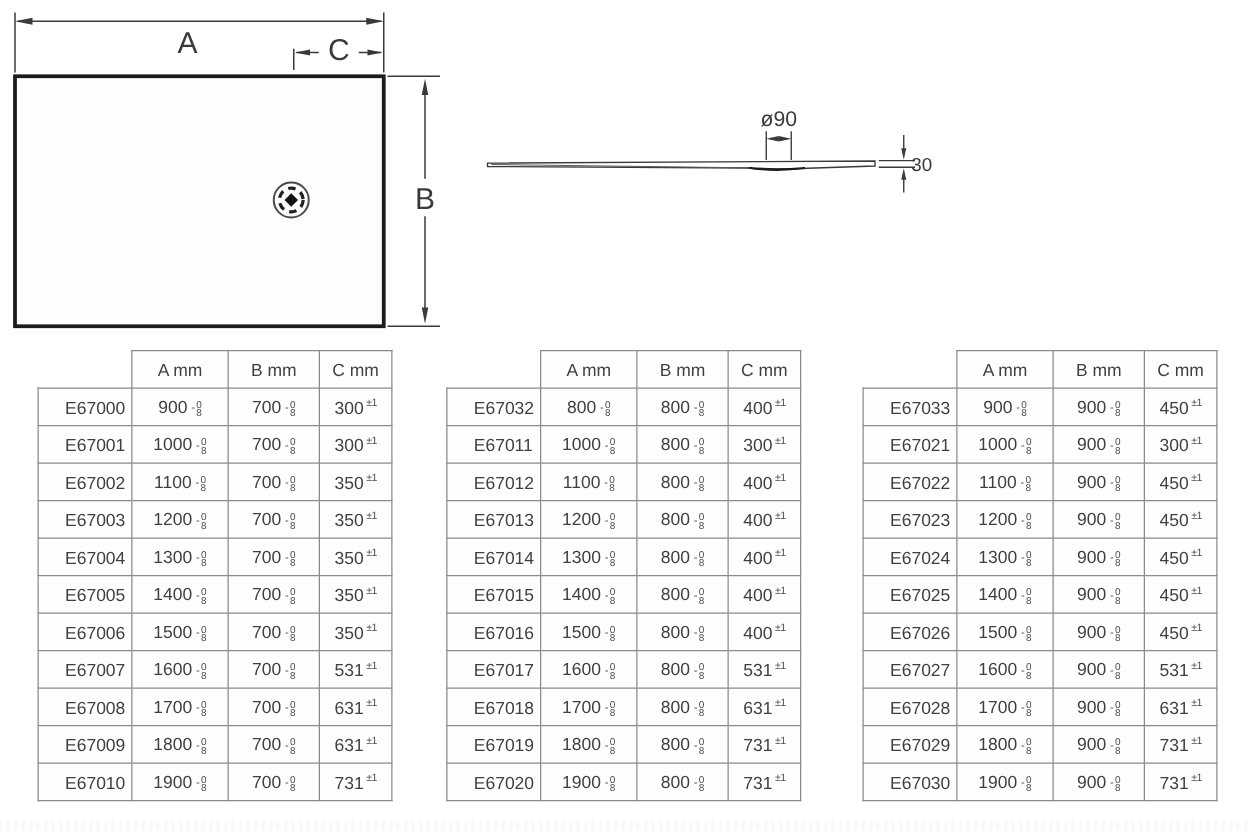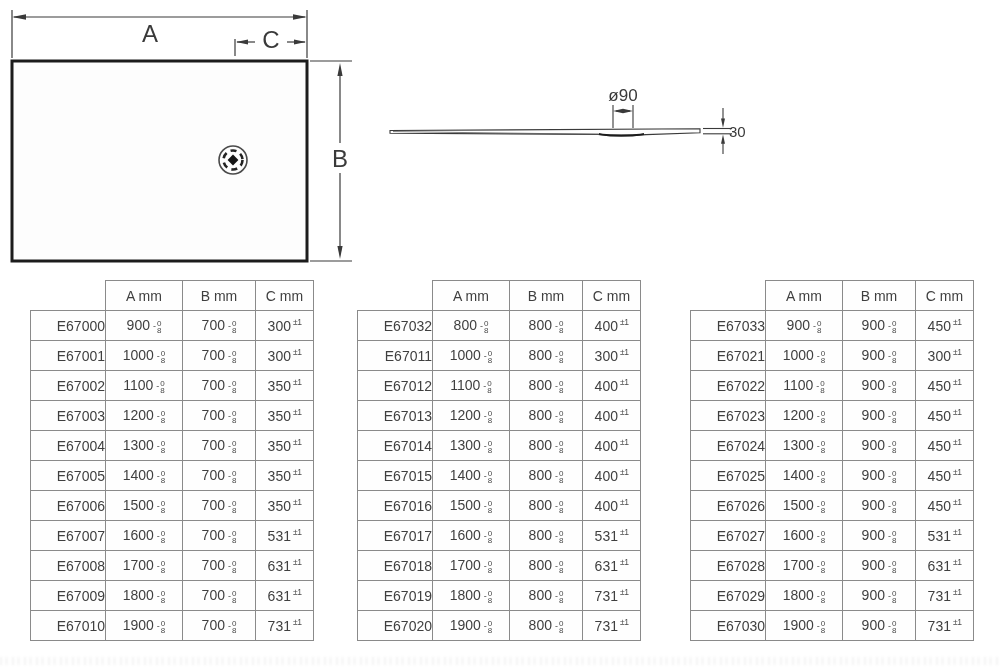--- a/index.html
+++ b/index.html
@@ -26,21 +26,21 @@
     height:29px;
     font-size:14px;
     font-weight:400;
     text-align:center;
     vertical-align:middle;
     padding:0;
     color:#3f3f3f;
     background:#fefefe;
   }
   th.blank{border:none;background:transparent;}
-  td.code{text-align:right;padding-left:3px;}
+  td.code{text-align:left;padding-left:21px;}
   .tol{display:inline-flex;align-items:center;margin-left:3px;vertical-align:1px;}
   .tsign{font-size:9px;line-height:9px;margin-right:1px;color:#4a4a4a;}
   .tstack{display:inline-flex;flex-direction:column;font-size:8px;line-height:7px;color:#4a4a4a;}
   .ctol{font-size:8.5px;vertical-align:6px;margin-left:2px;color:#4a4a4a;letter-spacing:-0.5px;}
 
   .bottom-artifact{
     position:absolute;left:0;right:0;top:657px;height:8px;
     background:repeating-linear-gradient(90deg,
       rgba(140,140,140,.25) 0 2px, rgba(255,255,255,0) 2px 5px,
       rgba(160,160,160,.18) 5px 8px, rgba(255,255,255,0) 8px 12px);

